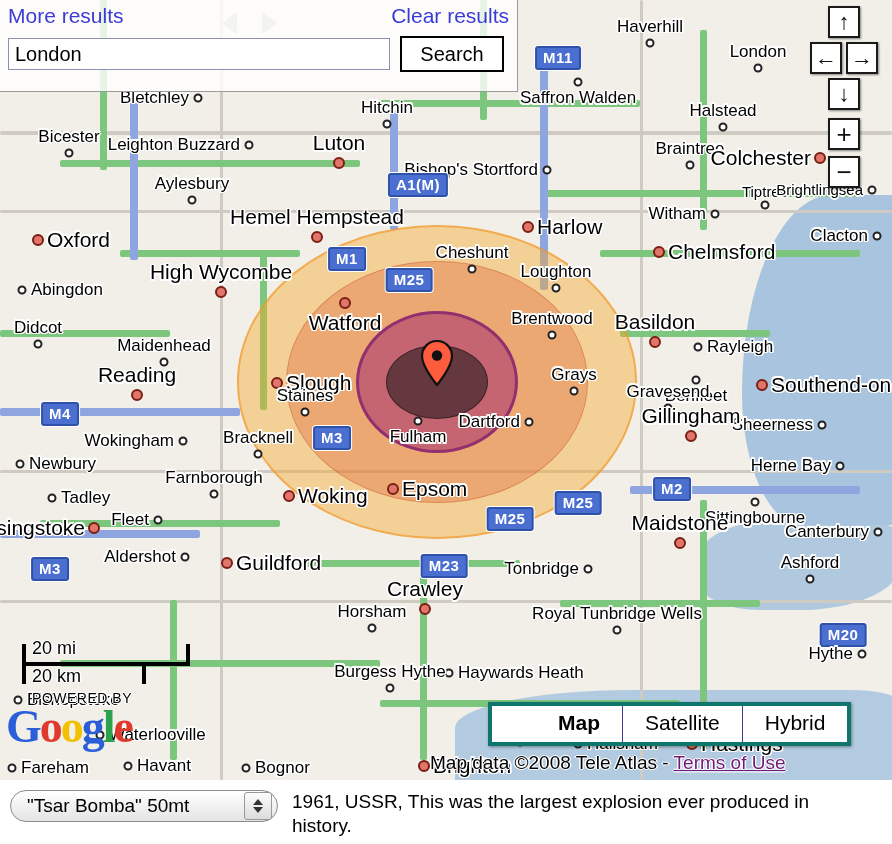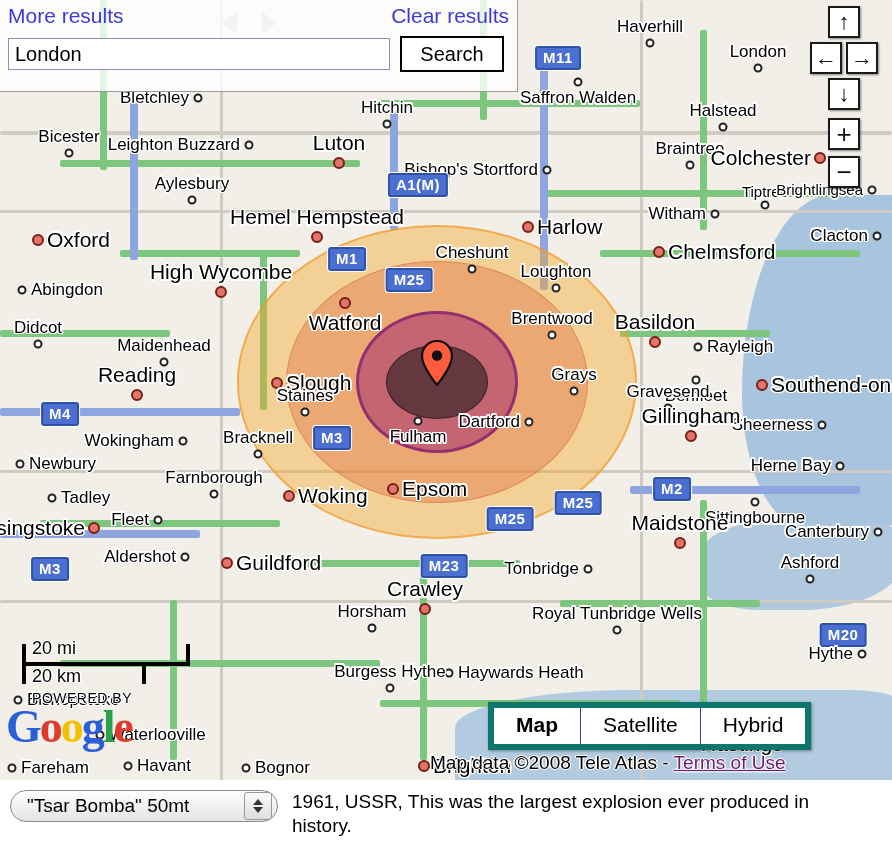--- a/index.html
+++ b/index.html
@@ -232,23 +232,24 @@
   #nav-right { left: 846px; top: 42px; }
   #nav-down  { left: 828px; top: 78px; }
   #zoom-in   { left: 828px; top: 118px; font-size: 26px; }
   #zoom-out  { left: 828px; top: 156px; font-size: 26px; }
 
   
   #maptype {
     position: absolute;
     left: 488px; top: 702px;
     display: flex;
-    border: 6px solid #0f766e;
+    border: 4px solid #0f766e;
     background: #fff;
     box-shadow: 1px 1px 3px rgba(0,0,0,.4);
+    padding-left: 44px;
   }
   #maptype .mt {
     padding: 5px 22px 7px;
     font-size: 21px;
     cursor: pointer;
     border-right: 1px solid #3b3b8f;
     background: #fff;
     color: #000;
   }
   #maptype .mt:last-child { border-right: none; }

